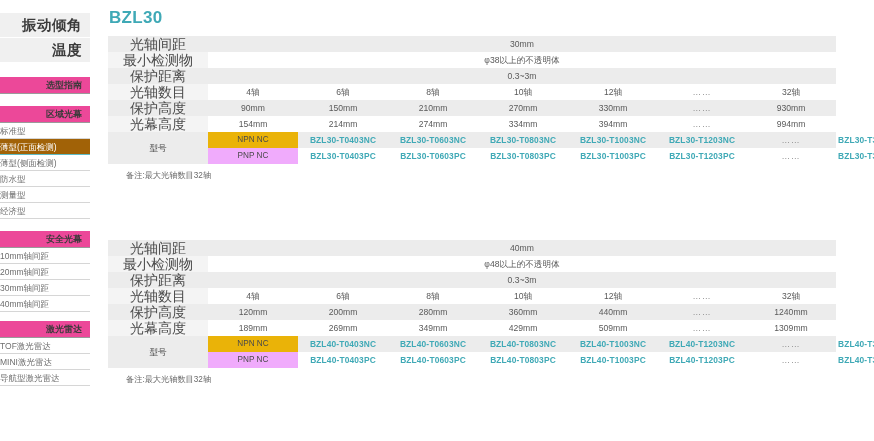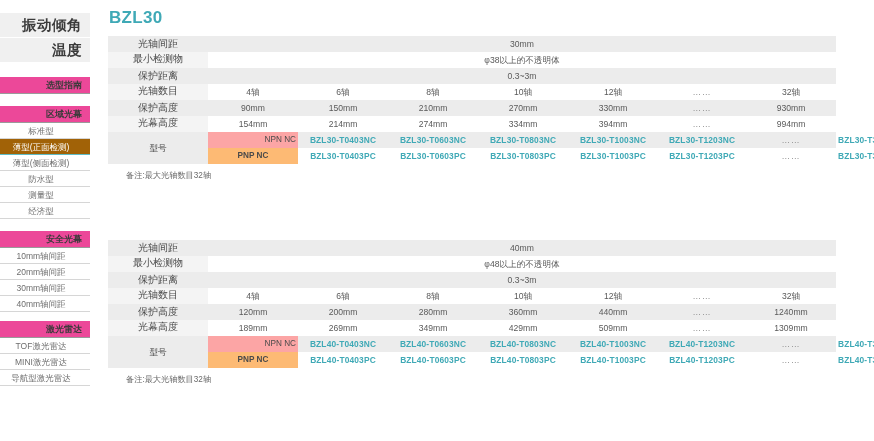--- a/index.html
+++ b/index.html
@@ -29,21 +29,21 @@
     color: #3b3b3b;
     background: #f0f0f0;
     border-bottom: 1px solid #ffffff;
     letter-spacing: 0.5px;
   }
   .side-gap { height: 14px; }
 
   .side-link {
     height: 16px;
     line-height: 16px;
-    text-align: center;
+    text-align: left;
     padding-right: 8px;
     font-size: 8.5px;
     color: #6e6e6e;
     border-bottom: 1px solid #d6d6d6;
     background: #fff;
     white-space: nowrap;
   }
   .side-head {
     height: 17px;
     line-height: 17px;
@@ -97,23 +97,23 @@
     line-height: 16px;
   }
   tr.alt td { background: #ececec; }
   tr.plain td { background: #ffffff; }
 
   td.rowlabel {
     width: 100px;
     text-align: center;
     color: #4a4a4a;
     background: #ececec !important;
-    font-size: 10px;
-  }
-  tr.plain td.rowlabel { background: #f4f4f4 !important; font-family: Liberation Mono, monospace; }
+    font-size: 14px;
+  }
+  tr.plain td.rowlabel { background: #f4f4f4 !important; }
 
   td.vdiv { border-left: 1px solid #9fd5dc; }
   td.wide { }
 
   td.model {
     color: #3fa9b6;
     font-weight: bold;
     font-size: 8.4px;
     letter-spacing: 0.15px;
   }
@@ -122,22 +122,22 @@
   td.typelabel {
     width: 56px;
     background: #ececec !important;
     color: #4a4a4a;
   }
   td.subtype {
     width: 44px;
     font-size: 8.2px;
     color: #4a4a4a;
   }
-  tr.m1 td.subtype { background: #fca5a5; text-align: right; }
-  tr.m2 td.subtype { background: #fdba74; font-weight: bold; }
+  tr.m1 td.subtype { background: #eab308; }
+  tr.m2 td.subtype { background: #f0abfc; }
 
   .footnote {
     margin-top: 6px;
     margin-left: 18px;
     font-size: 8.2px;
     color: #6b6b6b;
   }
 </style>
 </head>
 <body>

